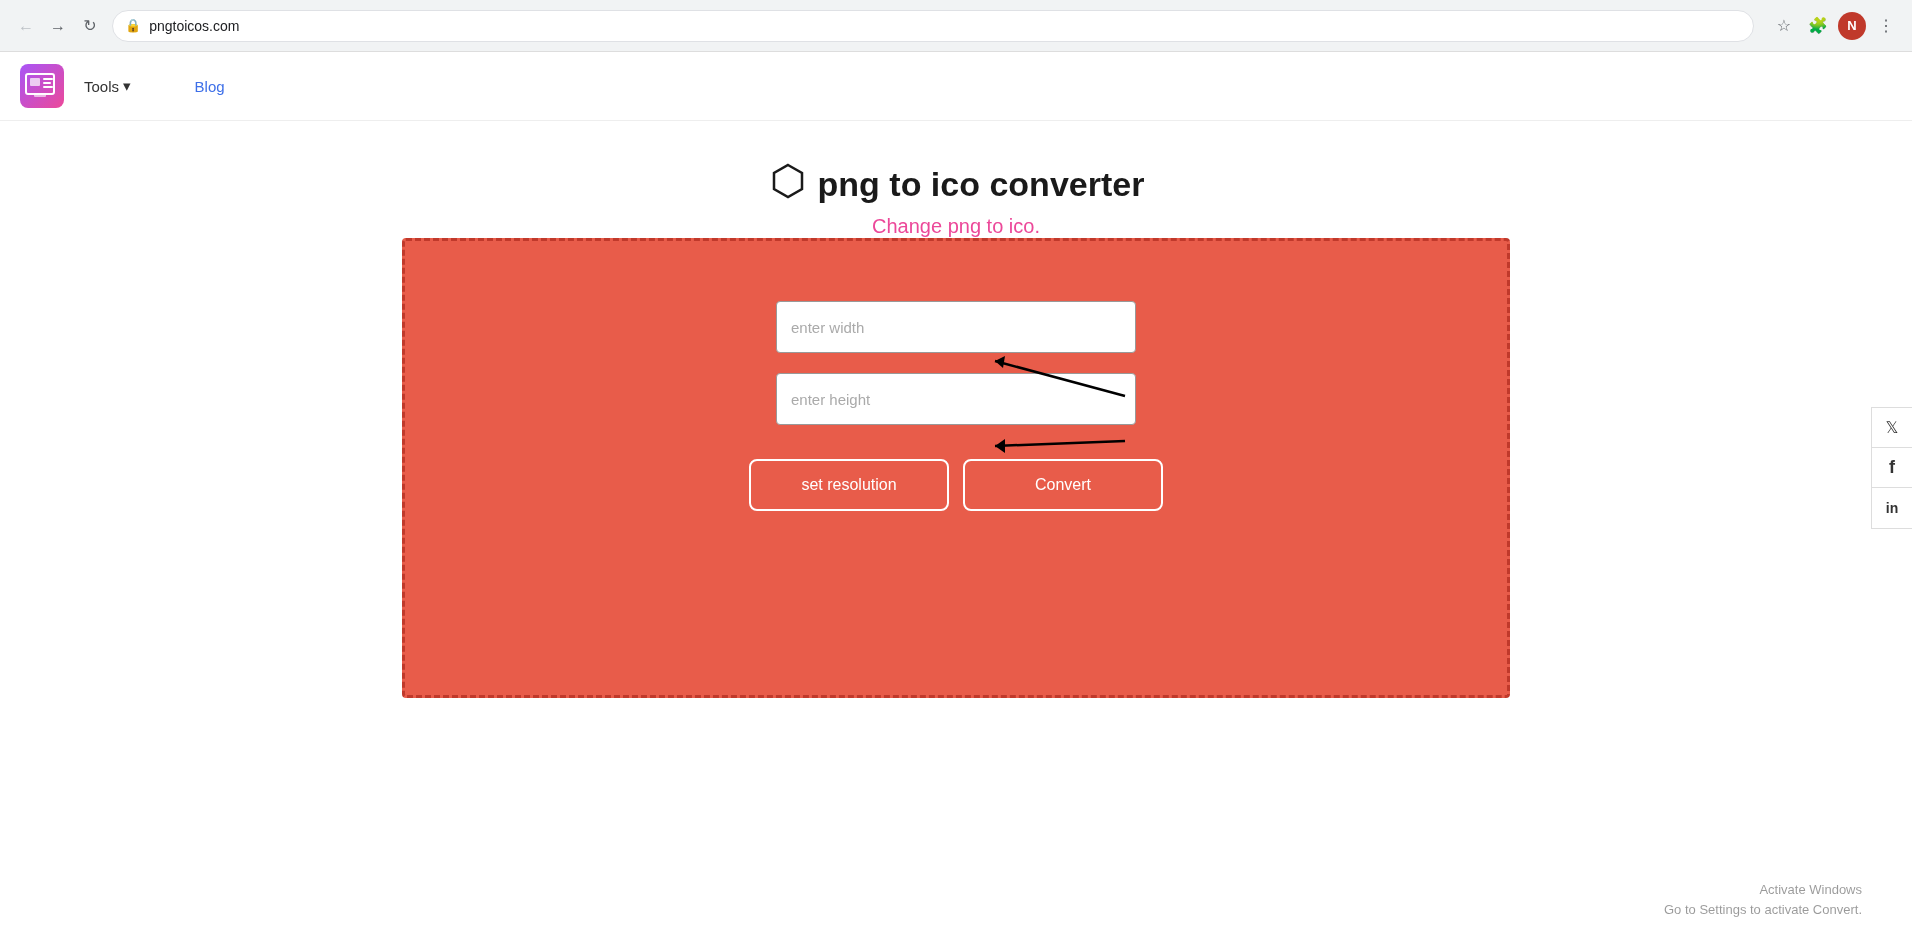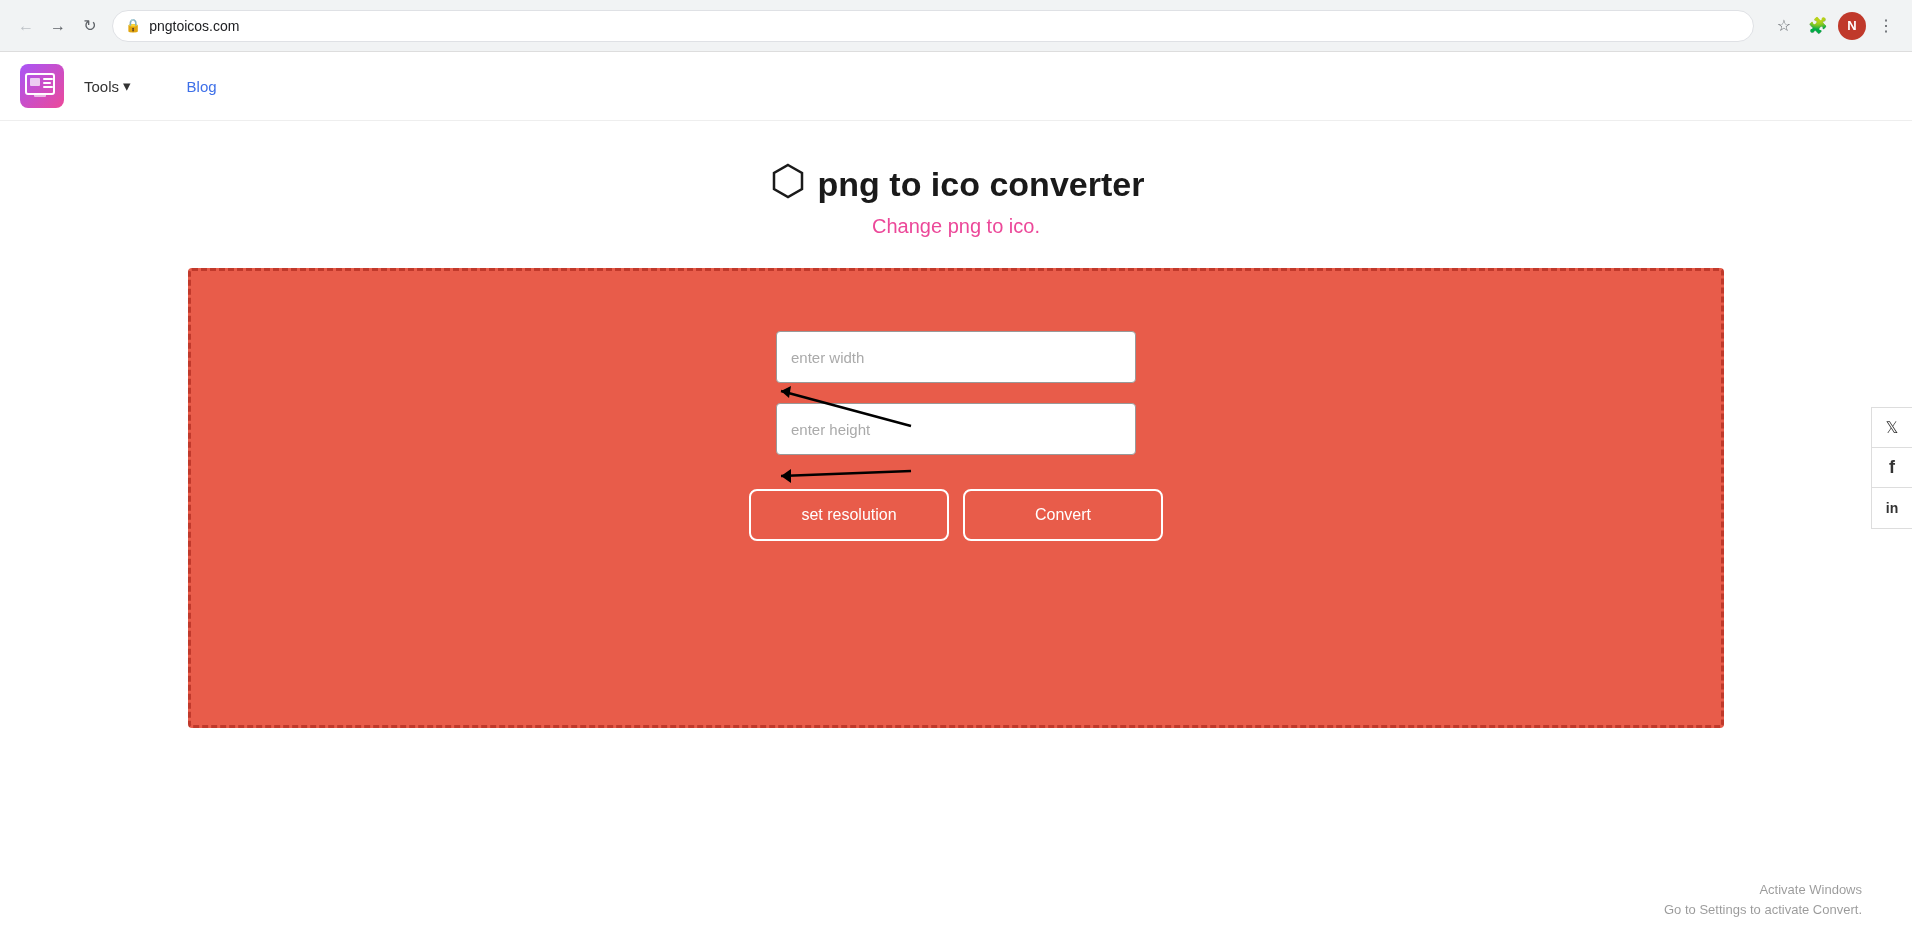--- a/index.html
+++ b/index.html
@@ -125,21 +125,21 @@
     }
 
     .logo-svg {
       width: 44px;
       height: 44px;
     }
 
     .nav-links {
       display: flex;
       align-items: center;
-      gap: 12px;
+      gap: 20px;
     }
 
     .nav-item {
       font-size: 15px;
       color: #333;
       cursor: pointer;
       display: flex;
       align-items: center;
       gap: 4px;
       text-decoration: none;
@@ -155,21 +155,20 @@
       display: flex;
       flex-direction: column;
       align-items: center;
       padding-top: 40px;
     }
 
     .page-title-section {
       display: flex;
       flex-direction: column;
       align-items: center;
-      margin-bottom: 30px;
     }
 
     .page-title-row {
       display: flex;
       align-items: center;
       gap: 10px;
       margin-bottom: 8px;
     }
 
     .title-icon {
@@ -184,21 +183,21 @@
       color: #1a1a1a;
     }
 
     .page-subtitle {
       font-size: 20px;
       color: #ec4899;
     }
 
     
     .converter-box {
-      width: 1536px;
+      width: 1108px;
       max-width: 95vw;
       background: #e85c4a;
       border: 3px dashed #c0392b;
       border-radius: 4px;
       padding: 60px 40px;
       display: flex;
       flex-direction: column;
       align-items: center;
       position: relative;
       min-height: 460px;

